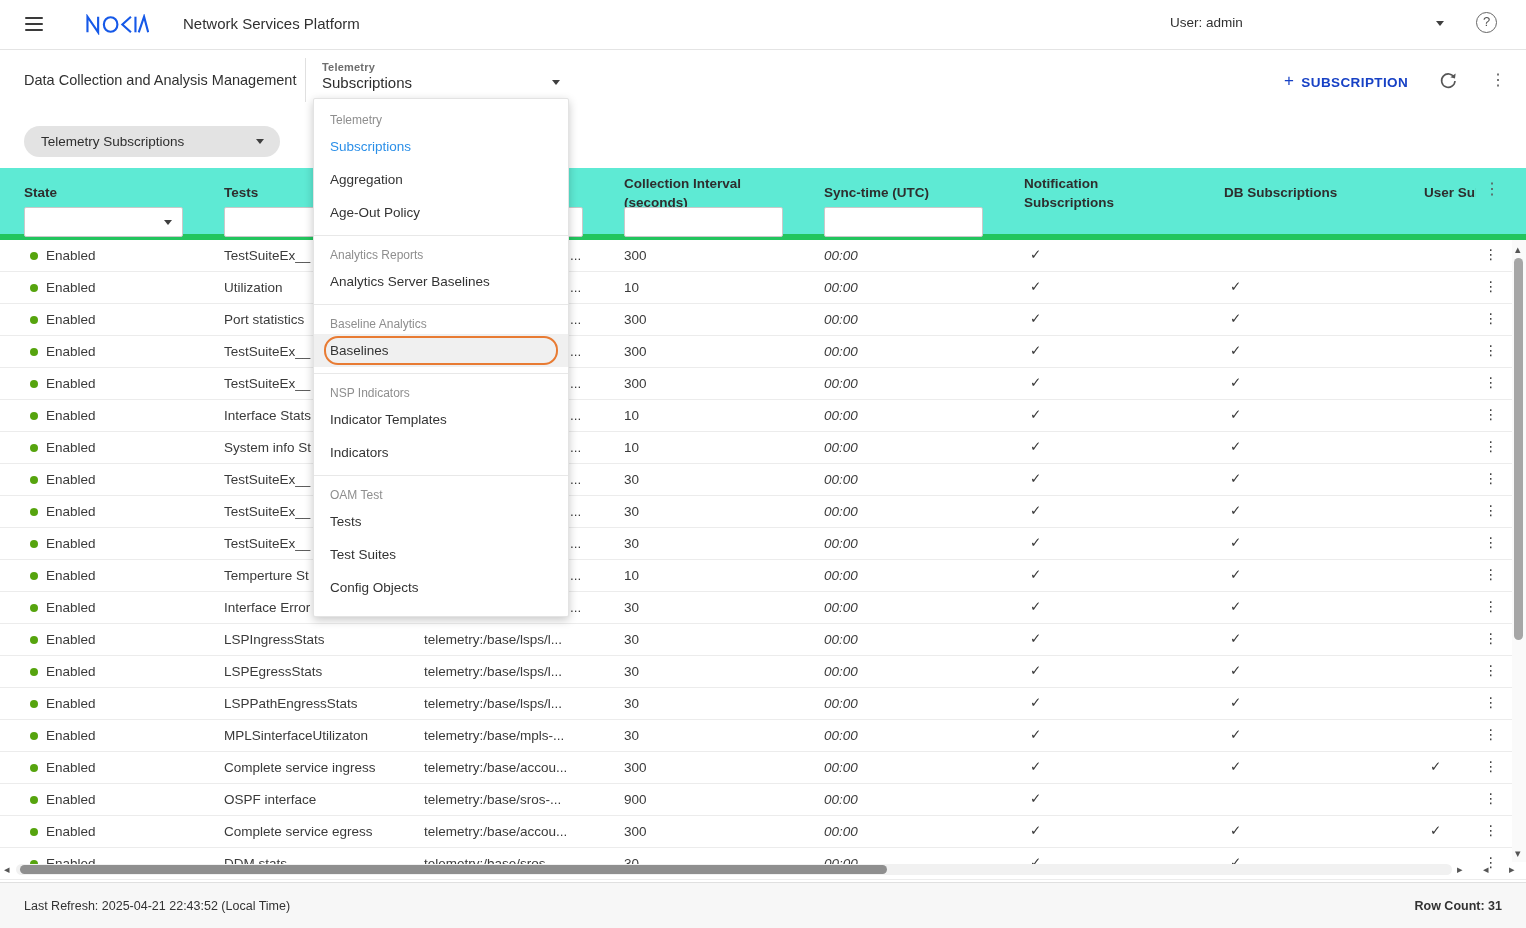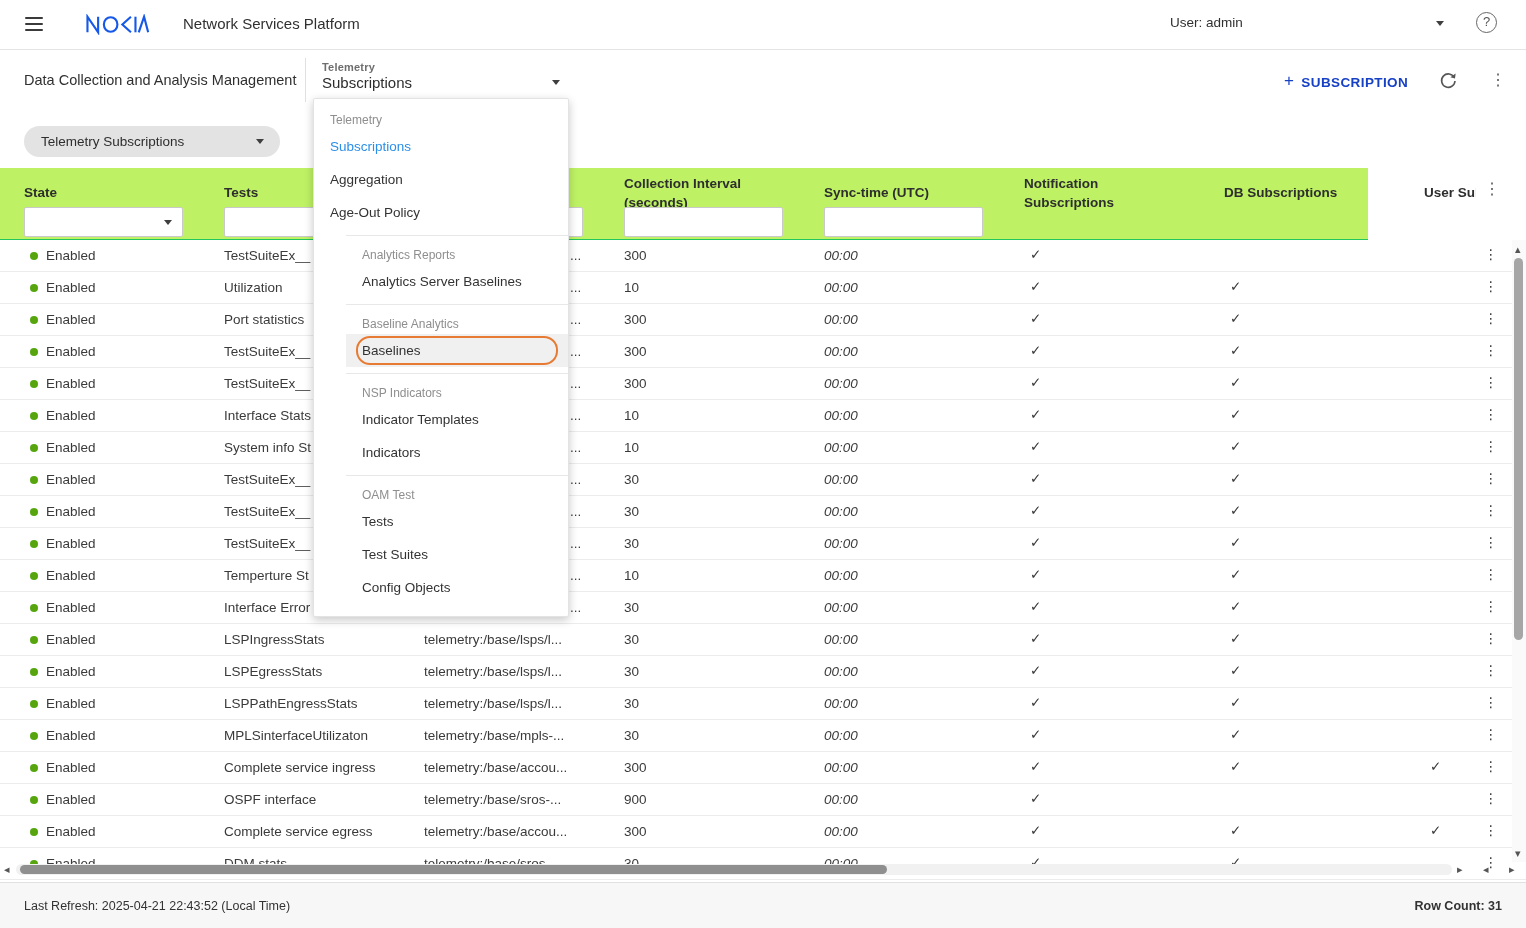--- a/index.html
+++ b/index.html
@@ -32,21 +32,21 @@
   .toolbar-kebab { position:absolute; left:1490px; top:21px; cursor:pointer; }
 
   .caret { width:0; height:0; border-left:4.5px solid transparent; border-right:4.5px solid transparent; border-top:5.5px solid #3f3f3f; }
 
   
   .chip { position:absolute; left:24px; top:126px; width:256px; height:31px; background:#e3e3e3; border-radius:16px; display:flex; align-items:center; cursor:pointer; }
   .chip-label { margin-left:17px; font-size:13.5px; color:#2e2e2e;text-align:center; }
   .chip-caret { position:absolute; left:232px; top:13px; }
 
   
-  .thead { position:absolute; left:0; top:168px; width:1368px; height:72px; background:#bef264; border-bottom:1px solid #22c55e; }
+  .thead { position:absolute; left:0; top:168px; width:1526px; height:72px; background:#5eead4; border-bottom:6px solid #22c55e; }
   .th { position:absolute; top:6px; font-size:13.5px; font-weight:700; color:#2e2e2e; line-height:19px; }
   .th-state { left:24px; top:15px; }
   .th-name { left:224px; top:15px; }
   .th-int { left:624px; width:125px; }
   .th-sync { left:824px; top:15px; }
   .th-notif { left:1024px; width:115px; }
   .th-db { left:1224px; top:15px; }
   .th-file { left:1424px; top:15px; width:52px; white-space:nowrap; overflow:hidden; }
   .thead-kebab { position:absolute; left:1484px; top:13px; cursor:pointer; }
   .filter-box { position:absolute; top:39px; height:30px; background:#fff; border:1px solid #c9c9c9; border-radius:2px; }
@@ -68,21 +68,21 @@
   .c-tel.trunc { padding-left:146px; }
   .c-int { left:624px; }
   .c-sync { left:824px;font-style:italic; }
   .c-chk { font-size:16px; color:#3c3c3c; top:6px !important; }
   .c-n1 { left:1030px; } .c-n2 { left:1230px; } .c-n3 { left:1430px; }
   .c-kebab { left:1484px; top:7px !important; cursor:pointer; }
 
   
   .menu { position:absolute; left:313px; top:98px; width:256px; background:#fff; border:1px solid #e3e3e3; border-radius:2px; box-shadow:0 3px 10px rgba(0,0,0,0.22); z-index:50; padding:2px 0 6px 0; }
   .menu-section { padding:5px 0 6px 0; }
-  .menu-section + .menu-section { border-top:1px solid #e8e8e8;margin-left:32px; }
+  .menu-section + .menu-section { border-top:1px solid #e8e8e8; }
   .menu-section-header { padding:7px 16px 3px 16px; font-size:12px; color:#8e8e8e; }
   .menu-item { padding:0 16px; height:33px; line-height:33px; font-size:13.5px; color:#333; cursor:pointer; position:relative; }
   .menu-item.selected { color:#2b8fe8; }
   .menu-item.highlighted { background:#f0f0f0; }
   .menu-item.highlighted::after { content:""; position:absolute; left:10px; right:10px; top:2px; bottom:2px; border:2.5px solid #e87b33; border-radius:14px; pointer-events:none; }
 
   
   .hscroll { position:absolute; left:0; top:861px; width:1526px; height:17px; z-index:40; }
   .hs-track { position:absolute; left:16px; top:3px; width:1436px; height:11px; background:#f1f1f1; border-radius:6px; }
   .hs-thumb { position:absolute; left:20px; top:4px; width:867px; height:9px; background:#8f8f8f; border-radius:5px; cursor:grab; }

